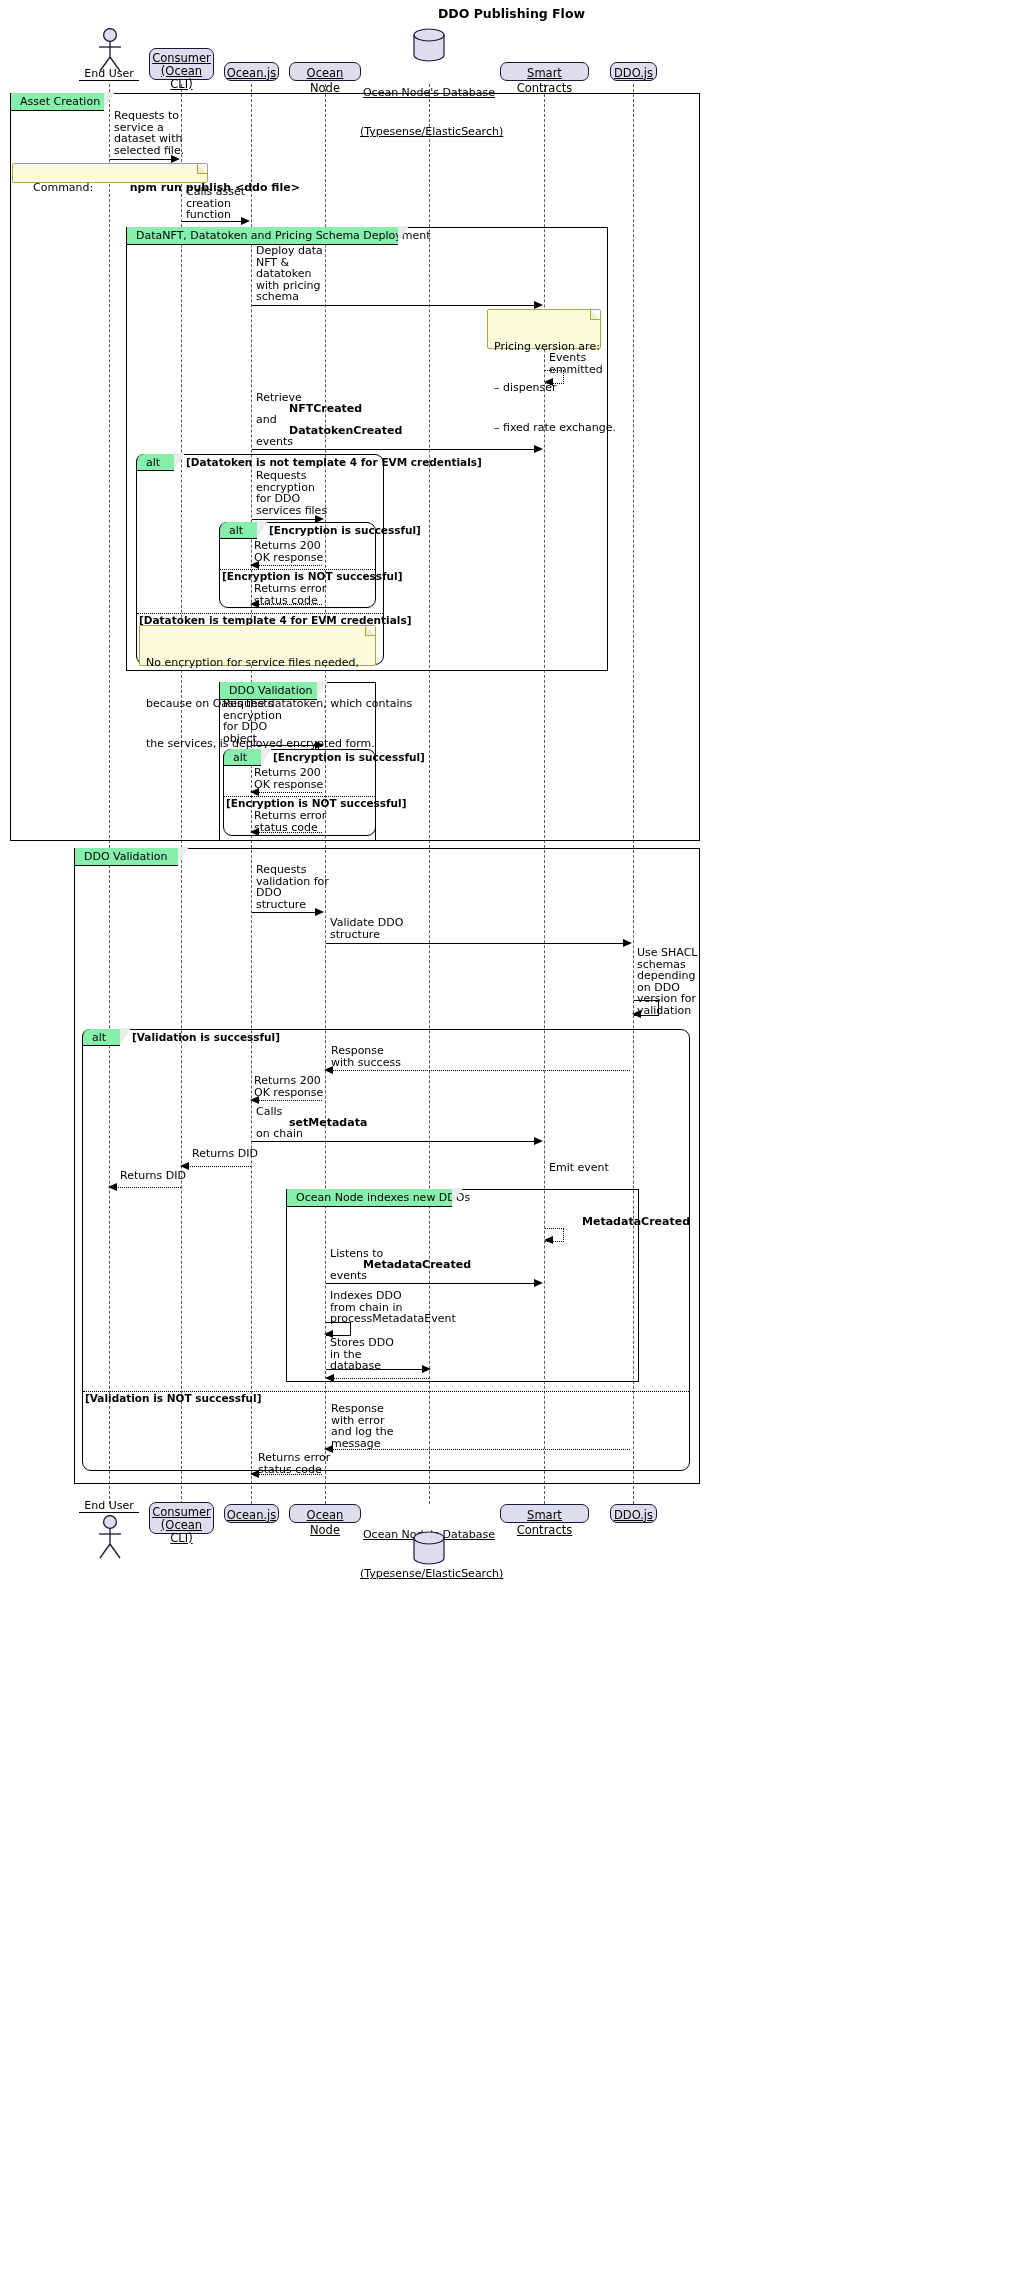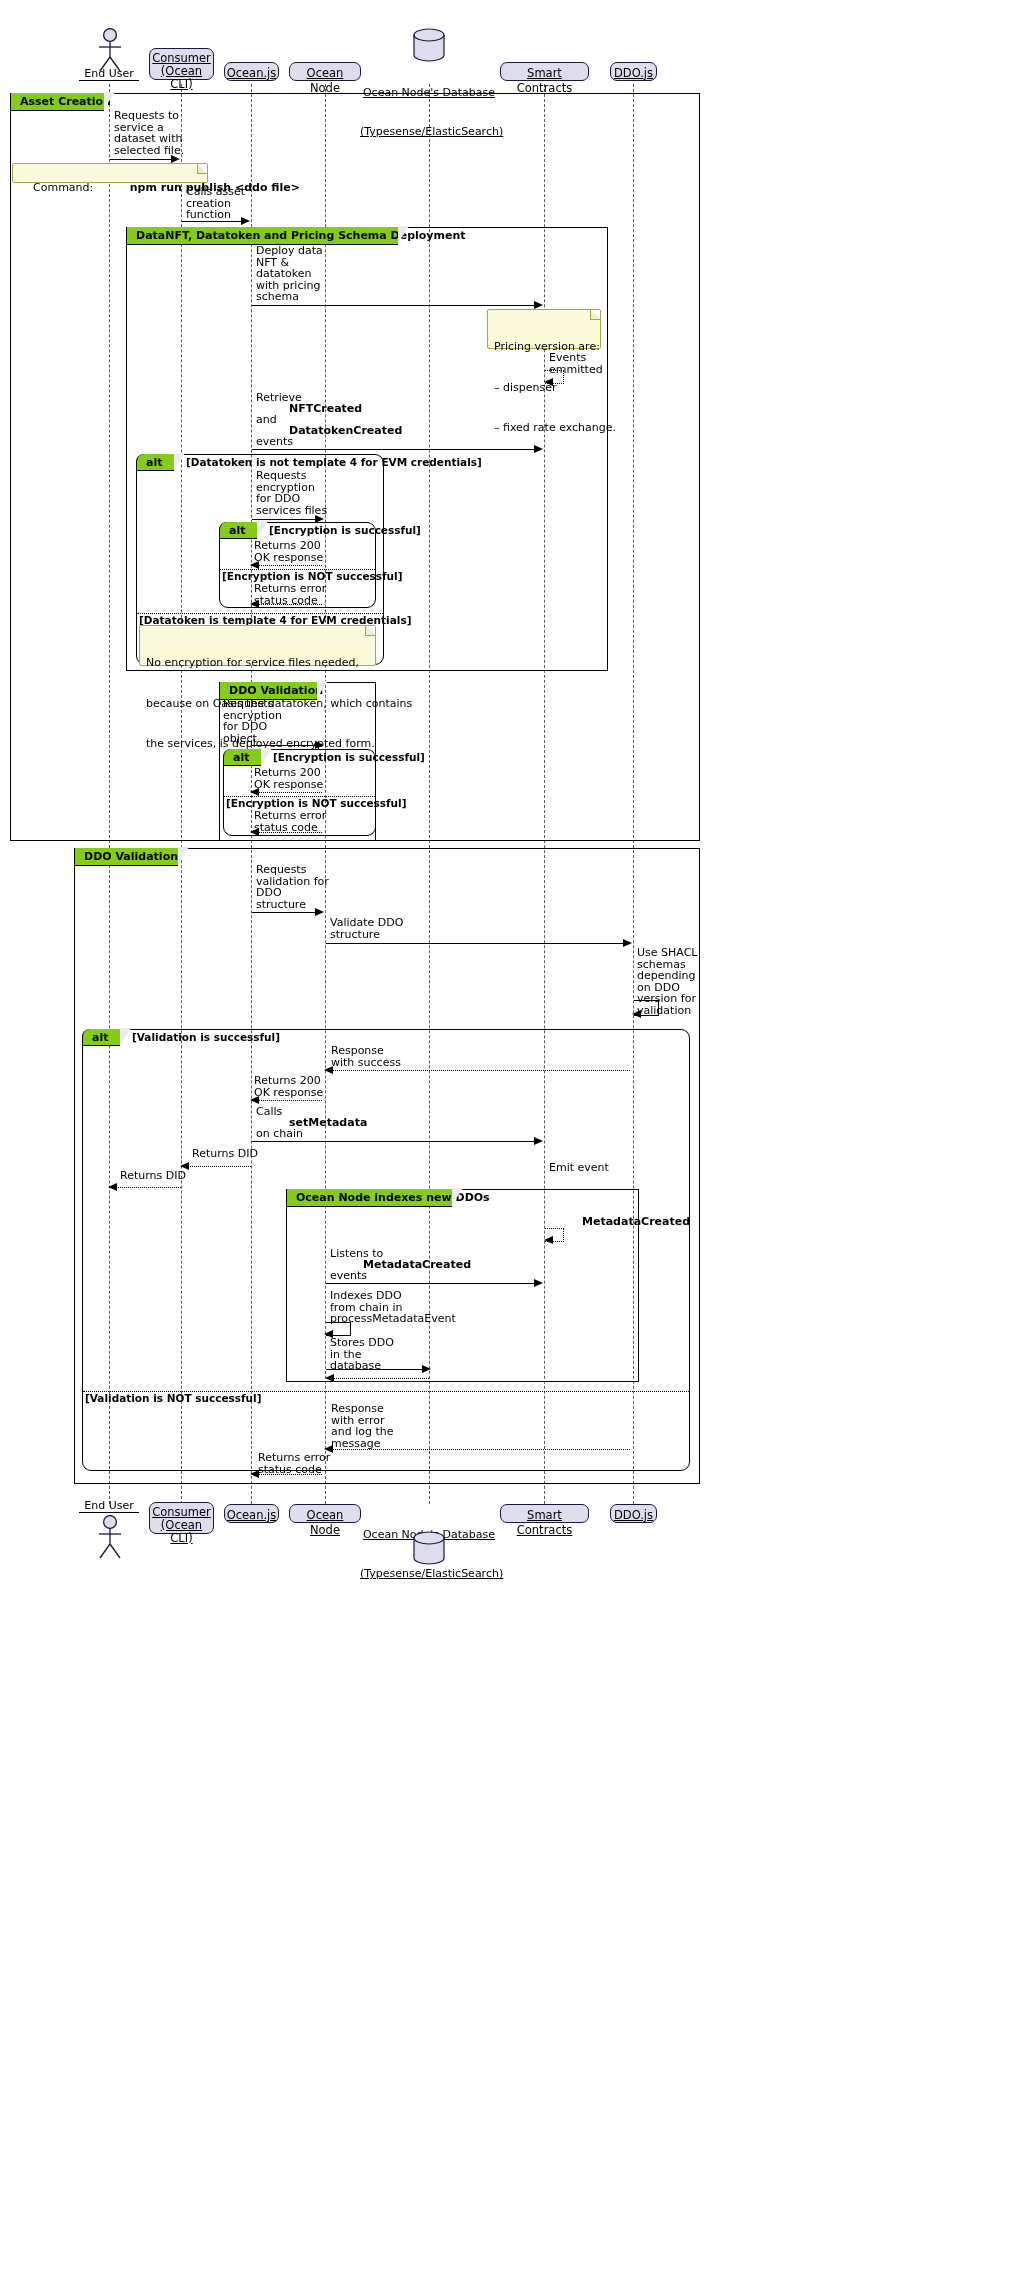--- a/index.html
+++ b/index.html
@@ -18,22 +18,22 @@
   
   .actor-svg{position:absolute;}
   .db-svg{position:absolute;}
 
   
   .life{position:absolute;width:0;border-left:1.3px dashed #5a5a5a;}
 
   
   .frame{position:absolute;box-sizing:border-box;border:1.6px solid #000;background:transparent;}
   .frame.round{border-radius:9px;}
-  .flabel{position:absolute;box-sizing:border-box;background:#84cc16;border:1.5px solid #000;
-          border-right:none;border-top:none;font-size:11px;font-weight:bold;color:#000;
+  .flabel{position:absolute;box-sizing:border-box;background:#86efac;border:1.5px solid #000;
+          border-right:none;border-top:none;font-size:11px;font-weight:normal;color:#000;
           padding:1px 0 0 9px;line-height:15px;white-space:nowrap;}
   .flabel:after{content:"";position:absolute;right:-11px;top:-1.5px;width:0;height:0;
           border-top:17px solid #ECECEC;border-right:11px solid transparent;}
   .fcond{position:absolute;font-size:10.5px;font-weight:bold;color:#000;white-space:nowrap;}
   .divider{position:absolute;border-top:1.4px dotted #000;height:0;}
 
   
   .note{position:absolute;box-sizing:border-box;background:#FBFBDB;border:1.1px solid #A9A943;
         border-radius:2px;font-size:11px;color:#000;line-height:13.5px;padding:3px 6px 3px 6px;
         white-space:pre;}
@@ -49,20 +49,21 @@
   .head-l{position:absolute;width:0;height:0;border-top:4.5px solid transparent;
           border-bottom:4.5px solid transparent;border-right:9px solid #000;}
   .selfbox{position:absolute;border:1.6px solid #000;border-left:none;height:16px;}
   .selfbox.dotstyle{border-style:dotted;border-left:none;}
 </style>
 </head>
 <body>
 
 <div id="canvas">
 
+  <div class="t title" style="left:0;top:8px;width:1023px;text-align:center;">DDO Publishing Flow</div>
 
   <div class="life" style="left:109px;top:84px;height:1420px;"></div>
   <div class="life" style="left:181px;top:84px;height:1420px;"></div>
   <div class="life" style="left:251px;top:84px;height:1420px;"></div>
   <div class="life" style="left:325px;top:84px;height:1420px;"></div>
   <div class="life" style="left:429px;top:84px;height:1420px;"></div>
   <div class="life" style="left:544px;top:84px;height:1420px;"></div>
   <div class="life" style="left:633px;top:84px;height:1420px;"></div>
 
   <svg class="actor-svg" style="left:93px;top:28px;" width="34" height="45" viewBox="0 0 34 45">

